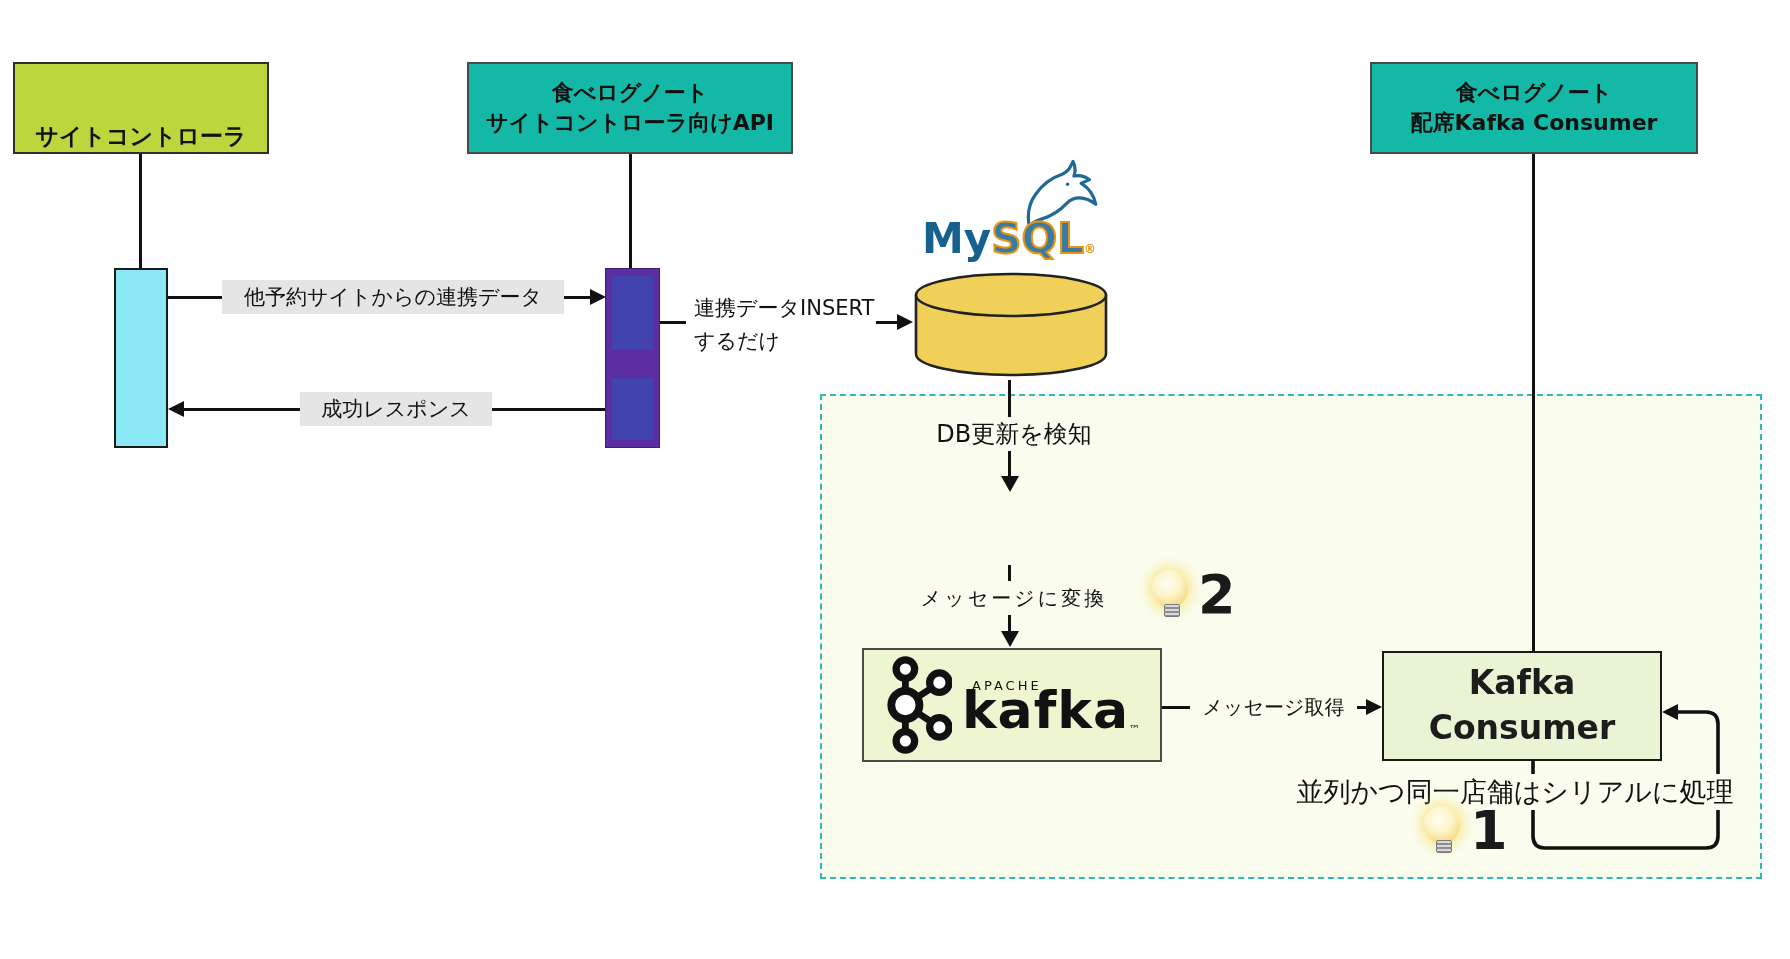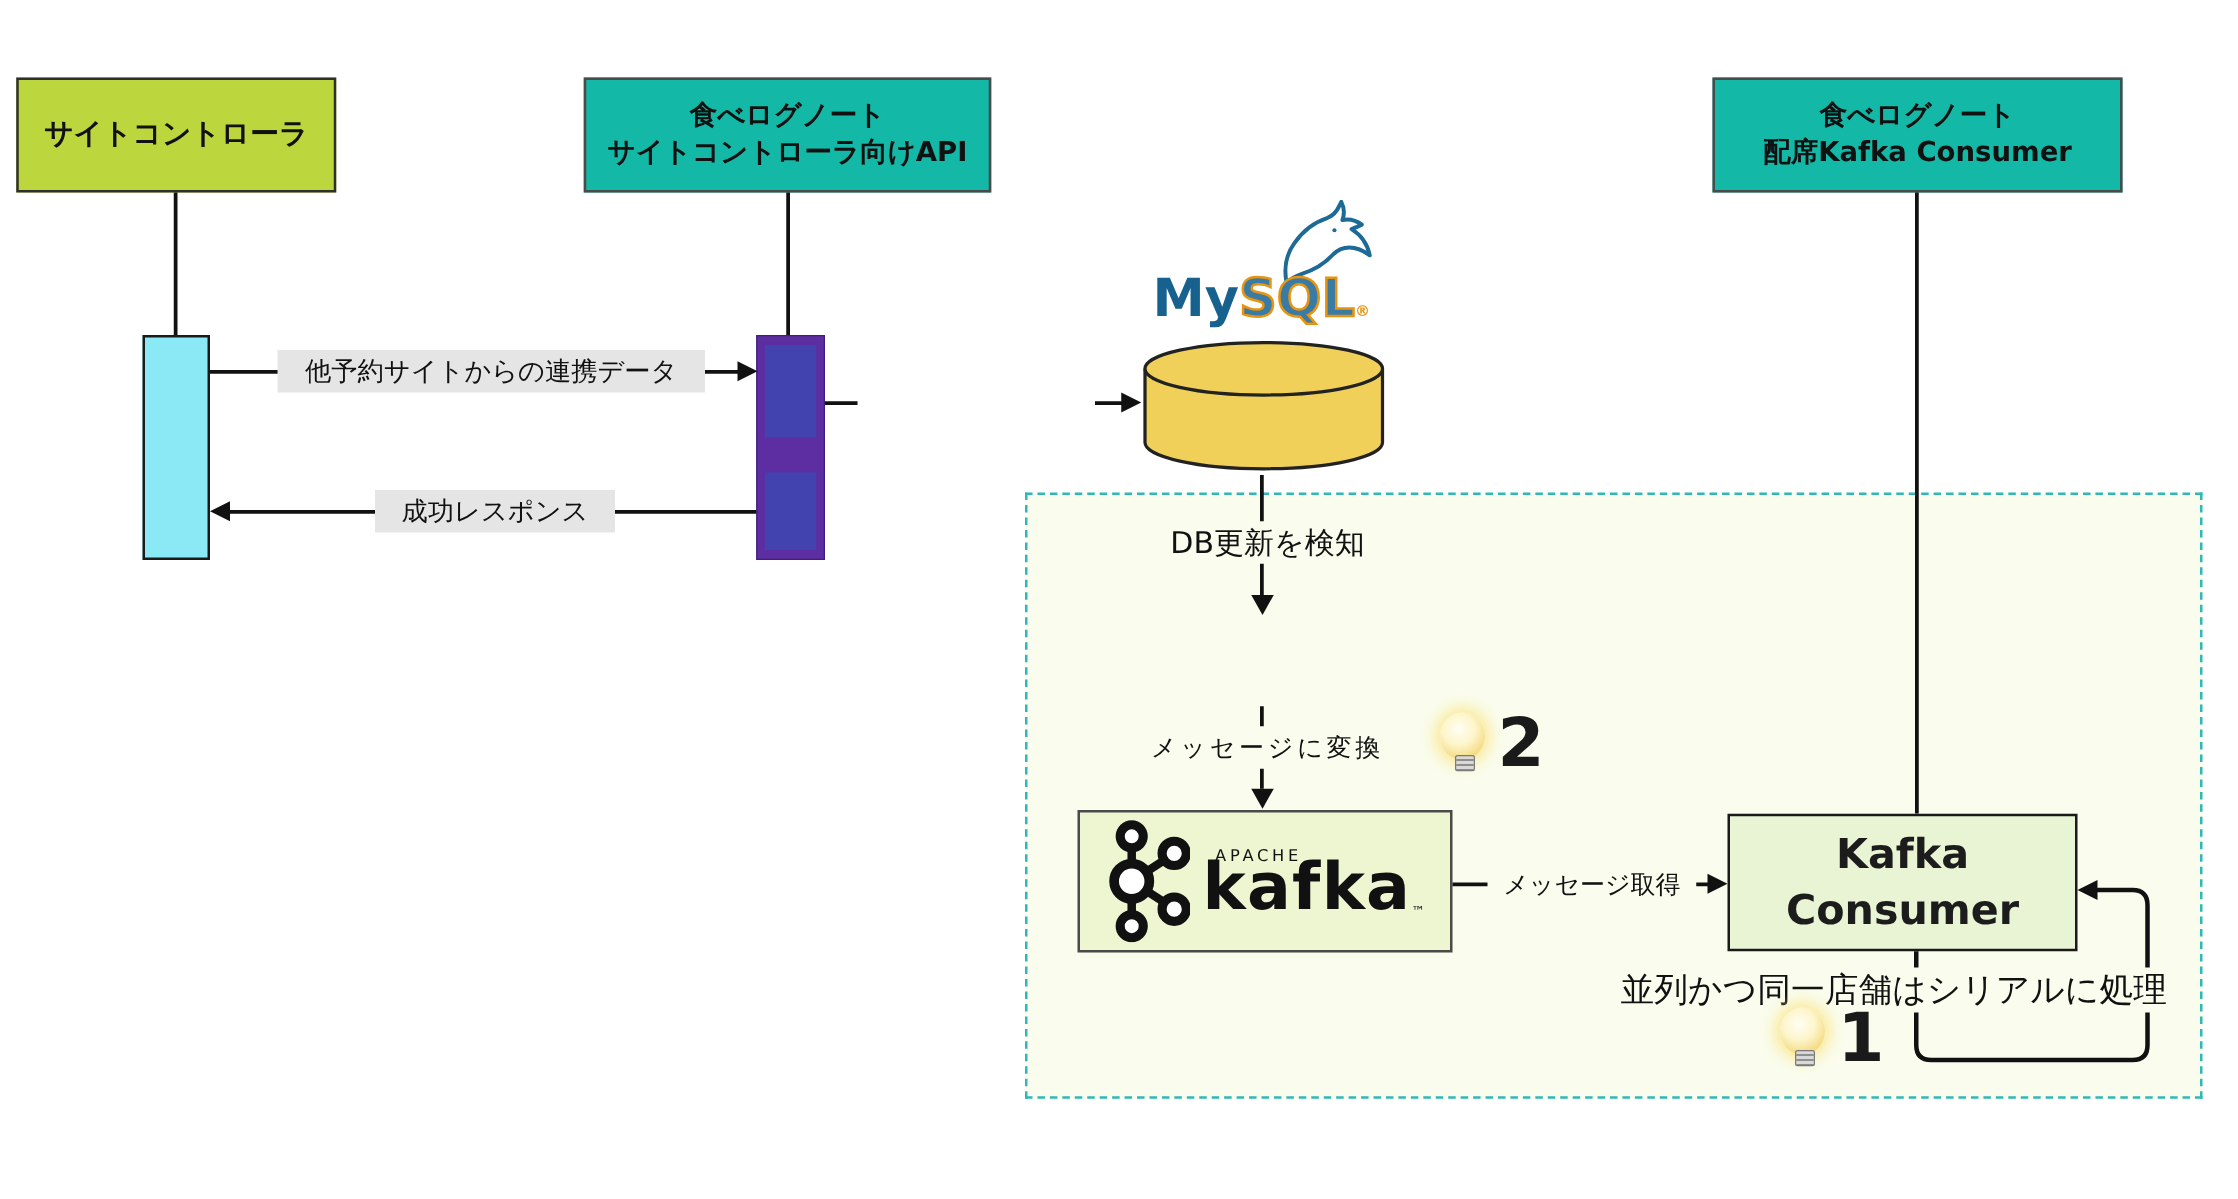--- a/index.html
+++ b/index.html
@@ -67,21 +67,21 @@
   .idea-num{position:absolute;font-size:54px;font-weight:bold;color:#1a1a1a;line-height:1;}
   .note-big{position:absolute;font-size:27px;color:#111;white-space:nowrap;text-align:center;background:#fafdee;}
 </style>
 </head>
 <body>
 
 <div id="canvas">
 
   <div class="region" style="left:820px;top:394px;width:942px;height:485px;"></div>
 
-  <div class="box actor actor-green" style="left:13px;top:62px;width:256px;height:92px;font-size:23px;">
+  <div class="box actor actor-green" style="left:13px;top:62px;width:256px;height:92px;font-size:23px;justify-content:flex-end;">
     <span>サイトコントローラ</span>
   </div>
 
   <div class="box actor actor-orange" style="left:467px;top:62px;width:326px;height:92px;">
     <span>食べログノート</span>
     <span>サイトコントローラ向けAPI</span>
   </div>
 
   <div class="box actor actor-orange" style="left:1370px;top:62px;width:328px;height:92px;">
     <span>食べログノート</span>
@@ -100,20 +100,24 @@
 
   <div class="hline" style="left:168px;top:296px;width:424px;"></div>
   <div class="arrow-right" style="left:590px;top:289px;"></div>
   <div class="msg-label" style="left:222px;top:280px;width:330px;">他予約サイトからの連携データ</div>
 
   <div class="hline" style="left:182px;top:408px;width:423px;"></div>
   <div class="arrow-left" style="left:168px;top:401px;"></div>
   <div class="msg-label" style="left:300px;top:392px;width:180px;">成功レスポンス</div>
 
   <div class="hline" style="left:660px;top:321px;width:26px;"></div>
+  <div class="abs" style="left:694px;top:292px;font-size:21px;line-height:1.55;white-space:nowrap;">
+    <div>連携データINSERT</div>
+    <div>するだけ</div>
+  </div>
   <div class="hline" style="left:876px;top:321px;width:22px;"></div>
   <div class="arrow-right" style="left:897px;top:314px;"></div>
 
   <svg class="abs" style="left:1022px;top:160px;" width="82" height="74" viewBox="0 0 90 80">
     <path d="M8,72 Q4,52 15,37 Q26,21 44,15 Q51,12 54,5 L56,1 Q60,9 57,17 Q66,15 74,21 Q70,23 65,25 Q78,33 81,48 Q72,41 63,41 Q55,41 49,47 Q38,59 22,64 Q13,67 8,72 Z" fill="#ffffff" stroke="#1e6a96" stroke-width="3.5" stroke-linejoin="round"></path>
     <circle cx="50" cy="26" r="1.8" fill="#1e6a96"></circle>
   </svg>
   <div class="mysql-word" style="left:922px;top:214px;">
     <span class="mysql-my">My</span><span class="mysql-sql">SQL</span><span class="mysql-reg">®</span>
   </div>

